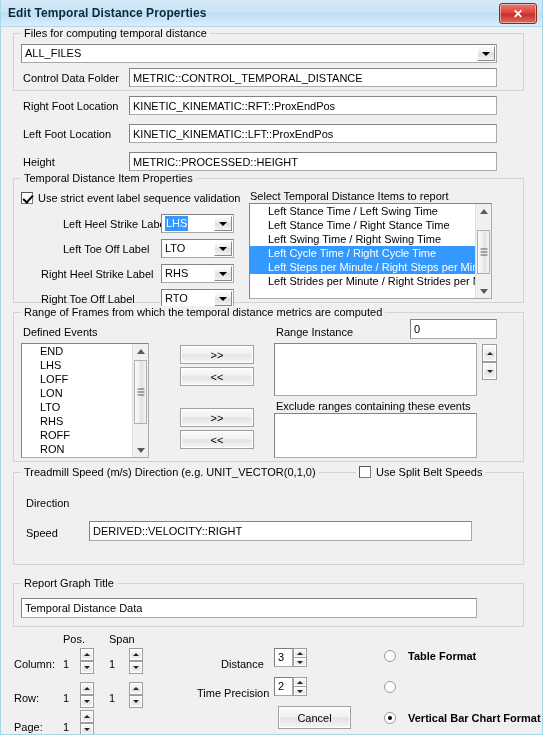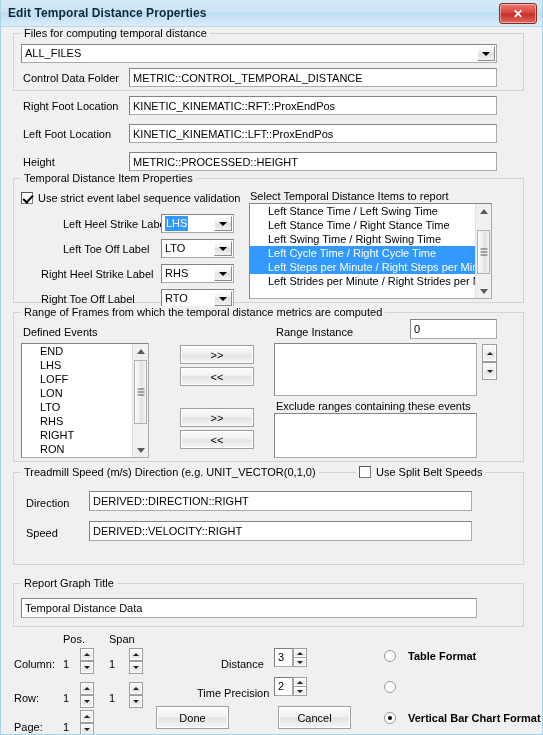--- a/index.html
+++ b/index.html
@@ -405,21 +405,21 @@
 
   <span class="lbl" style="left:22px; top:326px;">Defined Events</span>
   <div class="listbox" style="left:20px; top:343px; width:128px; height:115px;">
     <div class="inner" id="events-list">
         <div class="li">END</div>
         <div class="li">LHS</div>
         <div class="li">LOFF</div>
         <div class="li">LON</div>
         <div class="li">LTO</div>
         <div class="li">RHS</div>
-        <div class="li">RIGHT</div>
+        <div class="li">ROFF</div>
         <div class="li">RON</div>
         <div class="li">RTO</div>
       </div>
     <div class="vscroll">
       <div class="sbtn up">
           <i class="tri-up"></i>
         </div>
       <div class="thumb" style="top:16px; height:64px;">
         <span class="grip">
             <i></i>
@@ -461,21 +461,20 @@
 
   <div class="group" style="left:12px; top:472px; width:511px; height:93px;">
     <span class="legend">Treadmill Speed (m/s) Direction (e.g. UNIT_VECTOR(0,1,0)</span>
   </div>
   <div class="chk-wrap" style="left:355px; top:466px; background:#f0f0f0; padding:0 3px;">
     <span class="chk"></span>
     <span class="chk-label">Use Split Belt Speeds</span>
   </div>
 
   <span class="lbl" style="left:25px; top:497px;">Direction</span>
-  <div class="txt" style="left:88px; top:491px; width:383px; height:20px;">DERIVED::DIRECTION::RIGHT</div>
 
   <span class="lbl" style="left:25px; top:527px;">Speed</span>
   <div class="txt" style="left:88px; top:521px; width:383px; height:20px;">DERIVED::VELOCITY::RIGHT</div>
 
   <div class="group" style="left:12px; top:583px; width:511px; height:44px;">
     <span class="legend">Report Graph Title</span>
   </div>
   <div class="txt" style="left:20px; top:598px; width:456px; height:20px;">Temporal Distance Data</div>
 
   <span class="lbl" style="left:62px; top:633px;">Pos.</span>
@@ -547,21 +546,20 @@
   <div class="numbox" style="left:273px; top:677px; width:19px; height:19px;">2</div>
   <div class="spin" style="left:292px; top:677px; height:19px;">
     <span class="half t" style="height:10px;">
         <i class="tri-up-s"></i>
       </span>
     <span class="half b" style="top:9px; height:10px;">
         <i class="tri-dn-s"></i>
       </span>
   </div>
 
-  <div class="btn" style="left:155px; top:706px; width:73px; height:23px;">Done</div>
   <div class="btn" style="left:277px; top:706px; width:73px; height:23px;">Cancel</div>
 
   <div class="radio-wrap" style="left:383px; top:650px;">
     <span class="radio"></span>
     <span class="radio-label">Table Format</span>
   </div>
   <div class="radio-wrap" style="left:383px; top:681px;">
     <span class="radio"></span>
   </div>
   <div class="radio-wrap" style="left:383px; top:712px;">

